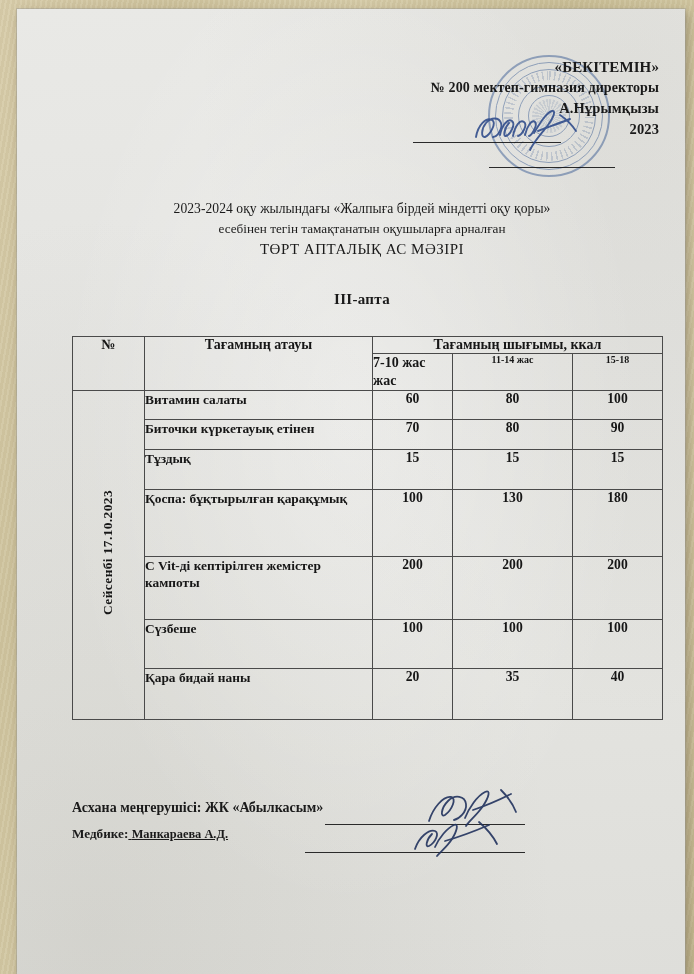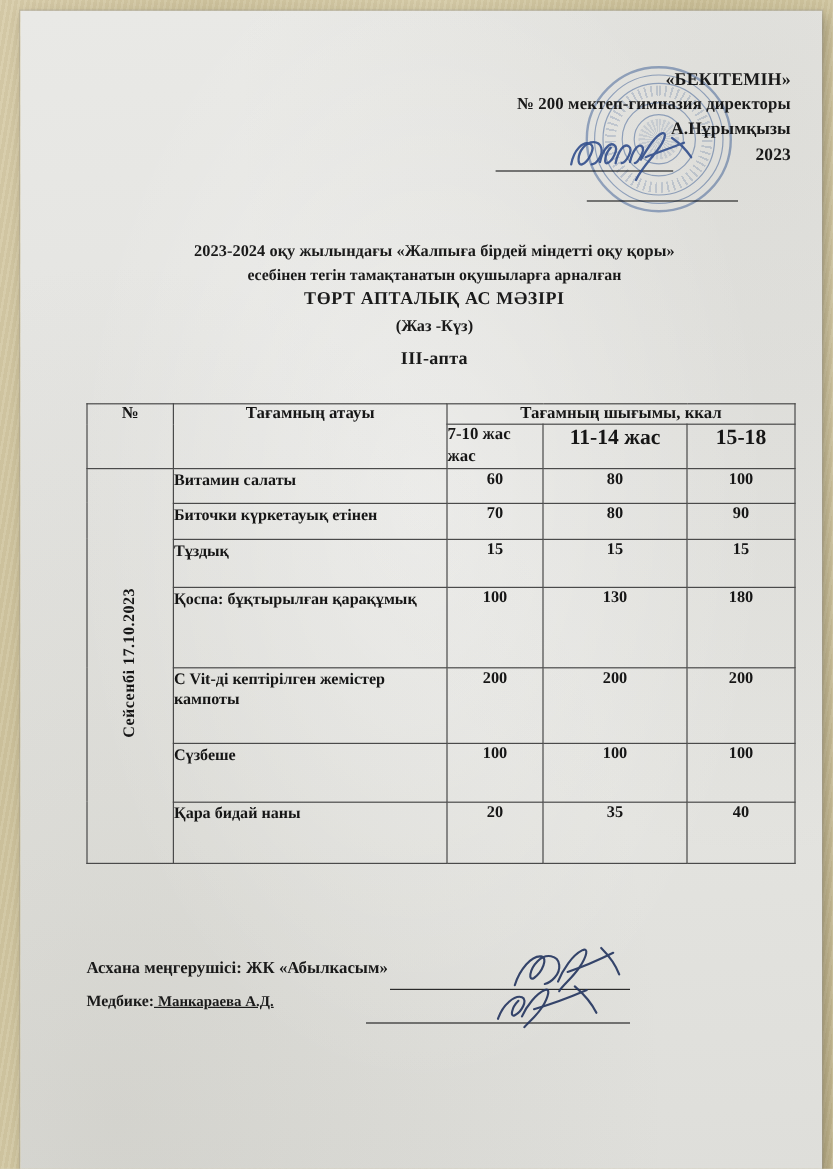--- a/index.html
+++ b/index.html
@@ -160,21 +160,21 @@
     pointer-events: none;
   }
 
   
   #doc-title-block {
     position: absolute;
     left: 60px;
     top: 190px;
     width: 570px;
     text-align: center;
-    font-weight: bold;
+    font-weight: normal;
     line-height: 1.45;
   }
   #title-line-1 { font-size: 13.6px; letter-spacing: 0.05px; }
   #title-line-2 { font-size: 13.2px; }
   #title-line-3 { font-size: 15px; letter-spacing: 0.5px; margin-top: 1px; }
   #title-line-4 { font-size: 13.6px; margin-top: 1px; }
 
   #week-label {
     position: absolute;
     left: 60px;
@@ -209,21 +209,21 @@
   }
   .th-center {
     text-align: center;
     font-weight: bold;
     font-size: 14px;
     vertical-align: top;
     padding-top: 7px;
   }
   .th-sub {
     font-weight: bold;
-    font-size: 18px;
+    font-size: 10px;
     vertical-align: top;
     padding-top: 6px;
   }
   .th-sub-left {
     text-align: left;
     font-weight: bold;
     font-size: 14px;
     vertical-align: top;
     padding: 6px 0 0 6px;
     line-height: 1.28;
@@ -333,21 +333,20 @@
         <path d="M62,24 C68,14 74,4 80,2 C84,1 82,8 76,16 C70,24 62,32 58,41"></path>
         <path d="M66,22 C76,18 88,14 98,10"></path>
         <path d="M88,6 C94,10 100,16 104,22"></path>
       </g>
     </svg>
 
     <div id="doc-title-block">
       <div id="title-line-1">2023-2024 оқу жылындағы  «Жалпыға бірдей міндетті оқу қоры»</div>
       <div id="title-line-2">есебінен тегін тамақтанатын оқушыларға арналған</div>
       <div id="title-line-3">ТӨРТ АПТАЛЫҚ АС МӘЗІРІ</div>
-      <div id="title-line-4">(Жаз -Күз)</div>
     </div>
 
     <div id="week-label">III-апта</div>
 
     <div id="menu-table-wrap">
       <table id="menu-table">
         <colgroup>
           <col class="col-no">
             <col class="col-dish">
           <col class="col-a1">

